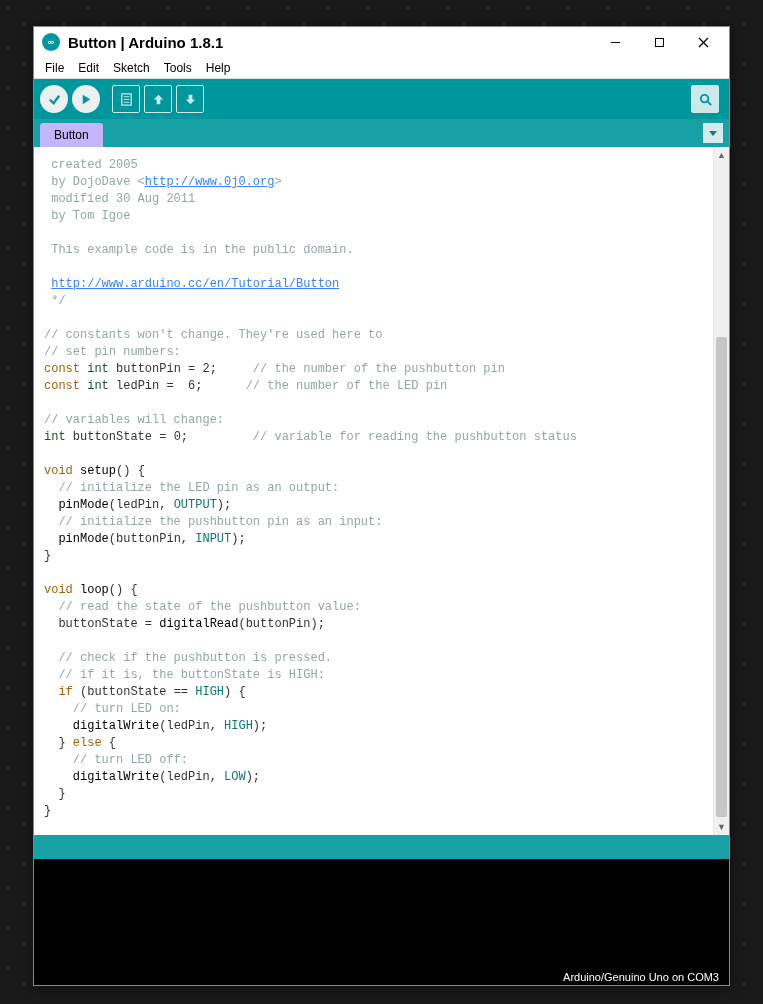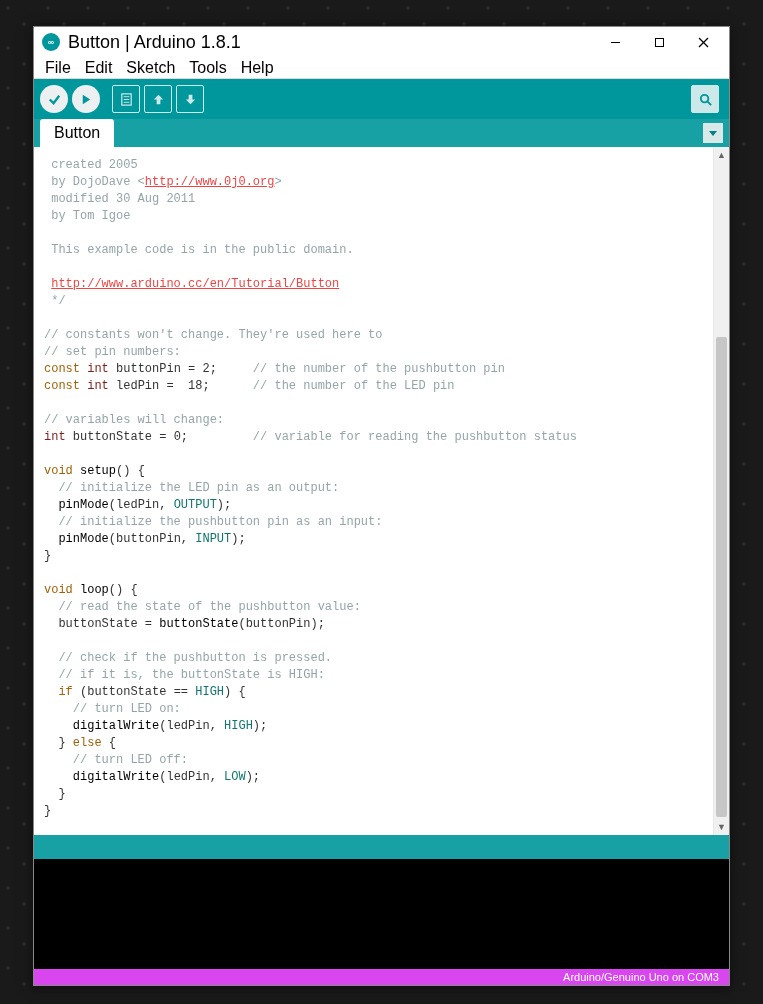--- a/index.html
+++ b/index.html
@@ -35,41 +35,41 @@
   background: #fff;
 }
 .title-logo {
   width: 18px; height: 18px;
   border-radius: 50%;
   background: #00979c;
   margin-right: 8px;
   display: flex; align-items: center; justify-content: center;
   color: #fff; font-size: 9px; font-weight: bold;
 }
-.title-text { flex: 1; font-size: 18px; color: #000; }
+.title-text { flex: 1; font-size: 15px; color: #000; font-weight: bold; }
 .win-controls { display: flex; }
 .win-btn {
   width: 44px; height: 30px;
   display: flex; align-items: center; justify-content: center;
   cursor: pointer;
   font-size: 13px;
 }
 .win-btn svg { width: 11px; height: 11px; }
 .menubar {
   height: 22px;
   display: flex;
   align-items: center;
   padding: 0 4px;
   background: #fff;
   border-bottom: 1px solid #ddd;
 }
 .menu-item {
   padding: 2px 7px;
   cursor: pointer;
-  font-size: 16px;
+  font-size: 12px;
 }
 .toolbar {
   height: 40px;
   background: #00979c;
   display: flex;
   align-items: center;
   padding: 0 6px;
 }
 .tool-btn {
   width: 28px; height: 28px;
@@ -90,23 +90,23 @@
 .tool-btn svg { width: 15px; height: 15px; }
 .tool-spacer { flex: 1; }
 .tabbar {
   height: 28px;
   background: #17a1a5;
   display: flex;
   align-items: flex-end;
   padding: 0 6px;
 }
 .tab {
-  background: #ffffff;
+  background: #c4b5fd;
   padding: 5px 14px;
-  font-size: 16px;
+  font-size: 12px;
   border-top-left-radius: 3px;
   border-top-right-radius: 3px;
   cursor: pointer;
 }
 .tab-spacer { flex: 1; }
 .tab-menu {
   width: 20px; height: 20px;
   background: #d8e9e8;
   margin-bottom: 4px;
   display: flex; align-items: center; justify-content: center;
@@ -146,36 +146,36 @@
 .scroll-arrow {
   position: absolute;
   left:0; right:0;
   height:16px;
   display:flex;align-items:center;justify-content:center;
   font-size:9px;color:#666;
 }
 .sc-up { top:0; }
 .sc-down { bottom:0; }
 .c-comment { color: #95a5a6; }
-.c-link { color: #ef4444; text-decoration: underline; }
+.c-link { color: #3b82f6; text-decoration: underline; }
 .c-keyword { color: #a16207; }
-.c-type { color: #7f1d1d; }
+.c-type { color: #14532d; }
 .c-func { color: #000000; }
 .c-const { color: #0f766e; }
 .status-strip {
   height: 24px;
   background: #17a1a5;
 }
 .console {
   height: 110px;
   background: #000;
 }
 .footer {
   height: 16px;
-  background: #d946ef;
+  background: #000000;
   display: flex;
   align-items: center;
   justify-content: flex-end;
   padding: 0 10px;
   color: #fff;
   font-size: 11px;
 }
 </style>
 </head>
 <body>
@@ -269,35 +269,35 @@
 <span class="c-comment"> by Tom Igoe</span>
 
 <span class="c-comment"> This example code is in the public domain.</span>
 
 <span class="c-comment"> </span><span class="c-link">http://www.arduino.cc/en/Tutorial/Button</span>
 <span class="c-comment"> */</span>
 
 <span class="c-comment">// constants won't change. They're used here to</span>
 <span class="c-comment">// set pin numbers:</span>
 <span class="c-keyword">const</span> <span class="c-type">int</span><span> buttonPin = 2;     </span><span class="c-comment">// the number of the pushbutton pin</span>
-<span class="c-keyword">const</span> <span class="c-type">int</span><span> ledPin =  18;      </span><span class="c-comment">// the number of the LED pin</span>
+<span class="c-keyword">const</span> <span class="c-type">int</span><span> ledPin =  6;      </span><span class="c-comment">// the number of the LED pin</span>
 
 <span class="c-comment">// variables will change:</span>
 <span class="c-type">int</span><span> buttonState = 0;         </span><span class="c-comment">// variable for reading the pushbutton status</span>
 
 <span class="c-keyword">void</span> <span class="c-func">setup</span><span>() {</span>
 <span class="c-comment">  // initialize the LED pin as an output:</span>
 <span>  </span><span class="c-func">pinMode</span><span>(ledPin, </span><span class="c-const">OUTPUT</span><span>);</span>
 <span class="c-comment">  // initialize the pushbutton pin as an input:</span>
 <span>  </span><span class="c-func">pinMode</span><span>(buttonPin, </span><span class="c-const">INPUT</span><span>);</span>
 <span>}</span>
 
 <span class="c-keyword">void</span> <span class="c-func">loop</span><span>() {</span>
 <span class="c-comment">  // read the state of the pushbutton value:</span>
-<span>  buttonState = </span><span class="c-func">buttonState</span><span>(buttonPin);</span>
+<span>  buttonState = </span><span class="c-func">digitalRead</span><span>(buttonPin);</span>
 
 <span class="c-comment">  // check if the pushbutton is pressed.</span>
 <span class="c-comment">  // if it is, the buttonState is HIGH:</span>
 <span>  </span><span class="c-keyword">if</span><span> (buttonState == </span><span class="c-const">HIGH</span><span>) {</span>
 <span class="c-comment">    // turn LED on:</span>
 <span>    </span><span class="c-func">digitalWrite</span><span>(ledPin, </span><span class="c-const">HIGH</span><span>);</span>
 <span>  } </span><span class="c-keyword">else</span><span> {</span>
 <span class="c-comment">    // turn LED off:</span>
 <span>    </span><span class="c-func">digitalWrite</span><span>(ledPin, </span><span class="c-const">LOW</span><span>);</span>
 <span>  }</span>

